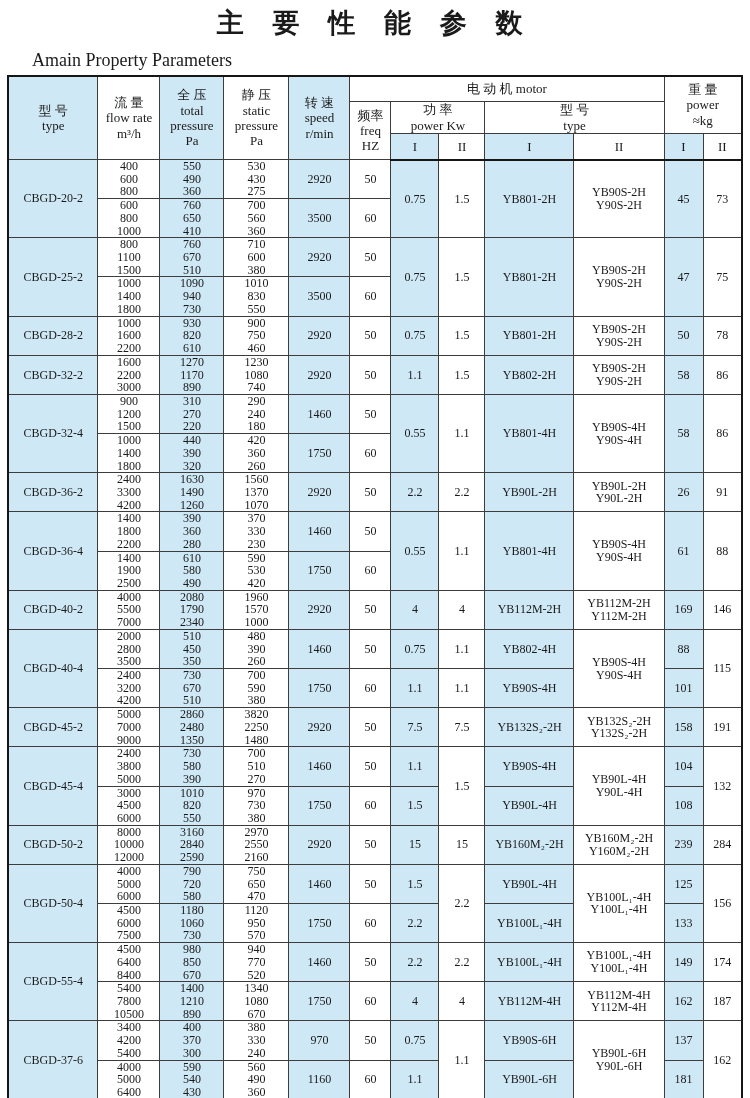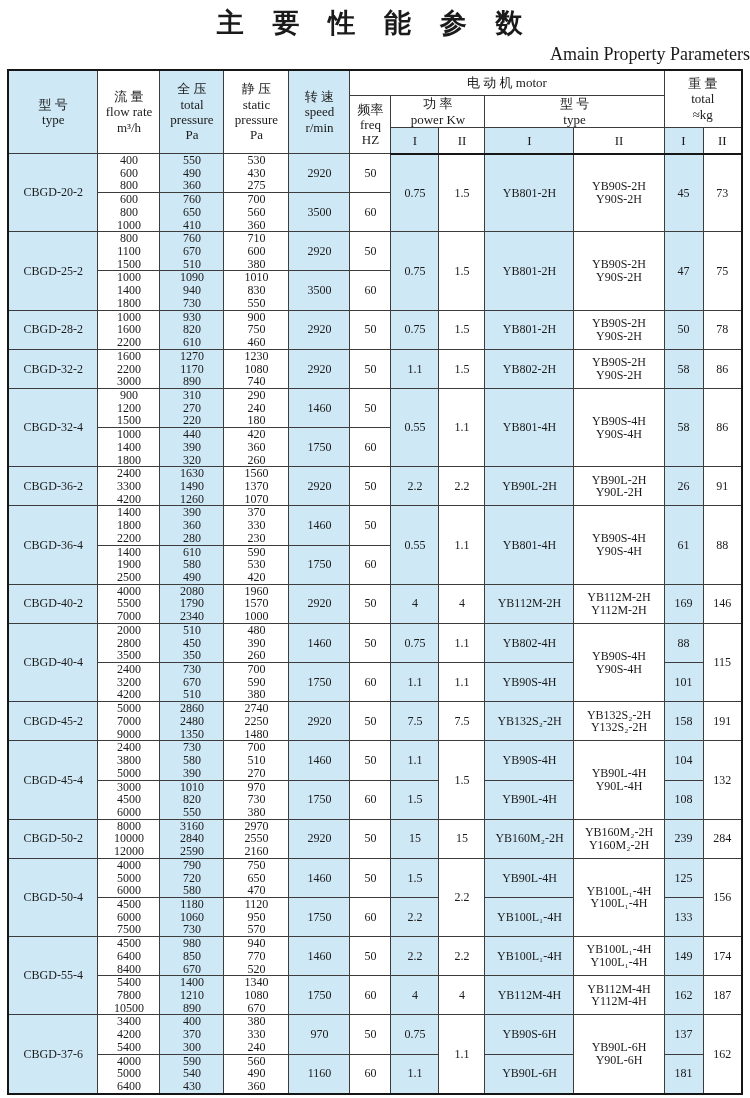--- a/index.html
+++ b/index.html
@@ -1,19 +1,19 @@
 <!DOCTYPE html>
 <html><head>
 <meta charset="utf-8">
 <style>
   html,body{margin:0;padding:0;background:#ffffff;}
   body{width:750px;font-family:"Liberation Serif","DejaVu Serif",serif;color:#1a1a1a;}
   .page{width:750px;box-sizing:border-box;padding-top:8px;}
   .title{text-align:center;font-size:27px;font-weight:bold;letter-spacing:11px;line-height:1.15;margin:0;}
-  .subtitle{text-align:right;font-size:18px;margin:6px 0 4px 0;line-height:1.1;}
+  .subtitle{text-align:left;font-size:18px;margin:12px 0 4px 0;line-height:1.1;padding-left:32px;}
   table.spec{border-collapse:collapse;margin:0 auto;width:734px;table-layout:fixed;
              border:2px solid #161616;}
   table.spec th, table.spec td{
     border:1px solid #3c3c3c;
     text-align:center;vertical-align:middle;
     padding:0;overflow:hidden;
     white-space:pre-line;
   }
   table.spec th{font-weight:normal;font-size:13px;line-height:1.18;background:#ffffff;}
   table.spec td{font-size:12px;line-height:1.06;background:#ffffff;}
@@ -63,21 +63,21 @@
 Pa</th>
         <th rowspan="3">静 压
 static
 pressure
 Pa</th>
         <th rowspan="3" class="blue">转 速
 speed
 r/min</th>
         <th colspan="5">电 动 机  motor</th>
         <th colspan="2" rowspan="2">重 量
-total
+power
 ≈kg</th>
       </tr>
       <tr class="h2">
         <th rowspan="2">频率
 freq
 HZ</th>
         <th colspan="2">功 率
 power Kw</th>
         <th colspan="2">型 号
 type</th>
@@ -351,21 +351,21 @@
           <td class="blue">101</td>
         </tr>
         <tr>
           <td class="blue">CBGD-45-2</td>
           <td>5000
 7000
 9000</td>
           <td class="blue">2860
 2480
 1350</td>
-          <td>2740
+          <td>3820
 2250
 1480</td>
           <td class="blue">2920</td>
           <td>50</td>
           <td class="blue">7.5</td>
           <td>7.5</td>
           <td class="blue">YB132S₂-2H</td>
           <td>YB132S₂-2H
 Y132S₂-2H</td>
           <td class="blue">158</td>

